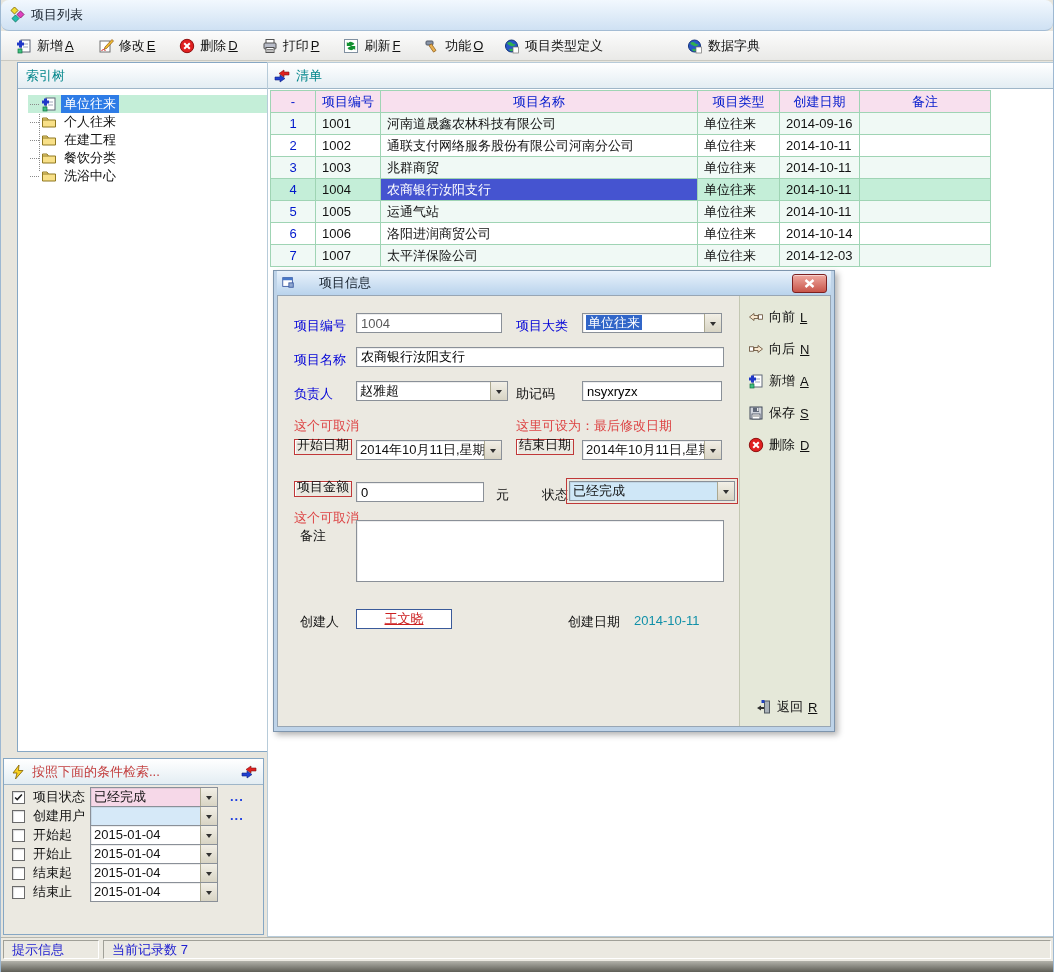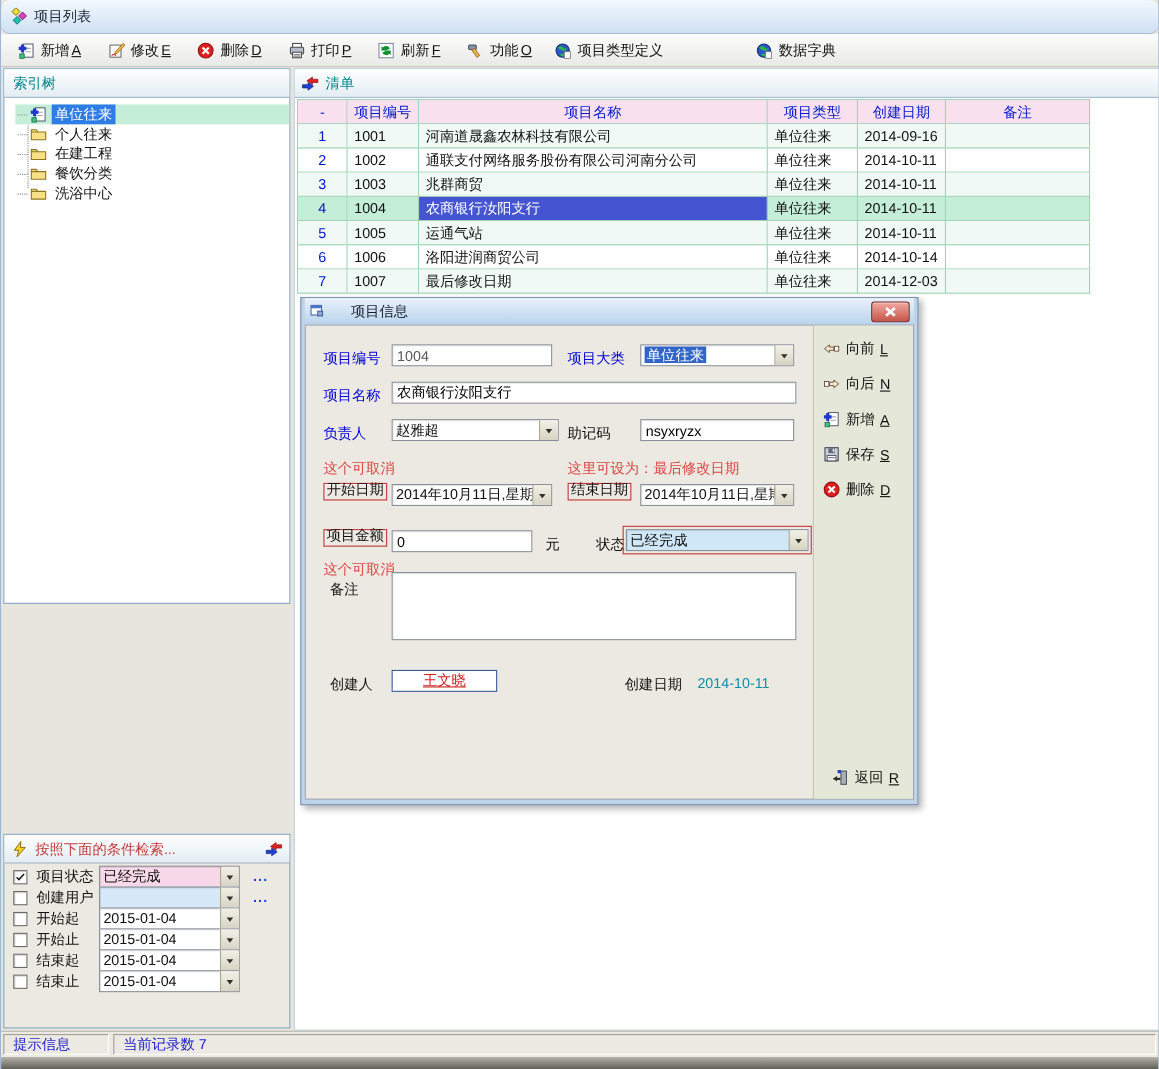--- a/index.html
+++ b/index.html
@@ -18,21 +18,21 @@
   .toolbar{position:absolute;left:0;top:31px;right:0;height:29px;
            background:linear-gradient(#fcfcfc,#e9e9e7);border-bottom:1px solid #c9c9c2;
            display:flex;align-items:center;padding-left:12px;}
   .tb-item{display:flex;align-items:center;gap:5px;margin-right:18px;cursor:default;padding:2px 3px;}
   .tb-item u{margin-left:-3px;}
   .tb-right{position:absolute;left:500px;display:flex;gap:60px;}
   
   .panel-header{height:25px;display:flex;align-items:center;padding:0 6px;
                 background:linear-gradient(#ffffff,#e3edf3);border-bottom:1px solid #9fb6c8;}
   .panel-header .ph-title{color:#00858a;margin-left:6px;}
-  .left-panel{position:absolute;left:2px;top:62px;width:261px;height:487px;background:#fff;
+  .left-panel{position:absolute;left:16px;top:62px;width:261px;height:690px;background:#fff;
               border:1px solid #86a7c4;box-sizing:border-box;}
   .right-panel{position:absolute;left:266px;top:62px;width:788px;height:875px;background:#fff;
                border:1px solid #b7cbd9;box-sizing:border-box;}
   
   .tree{position:relative;padding:6px 0 0 10px;}
   .tree::before{content:'';position:absolute;left:21px;top:12px;height:70px;border-left:1px dotted #8a8a8a;}
   .tree-item{display:flex;align-items:center;height:18px;position:relative;}
   .tree-stub{width:9px;border-top:1px dotted #8a8a8a;margin-right:2px;margin-left:2px;}
   .tree-label{padding:0 3px;margin-left:4px;white-space:nowrap;}
   .tree-item.sel .tree-label{background:#2e7ce6;color:#fff;}
@@ -333,21 +333,21 @@
         <div class="gc c4 alt">2014-10-11</div>
         <div class="gc c5 alt"></div>
         <div class="gc c0">6</div>
         <div class="gc c1">1006</div>
         <div class="gc c2">洛阳进润商贸公司</div>
         <div class="gc c3">单位往来</div>
         <div class="gc c4">2014-10-14</div>
         <div class="gc c5"></div>
         <div class="gc c0 alt">7</div>
         <div class="gc c1 alt">1007</div>
-        <div class="gc c2 alt">最后修改日期</div>
+        <div class="gc c2 alt">太平洋保险公司</div>
         <div class="gc c3 alt">单位往来</div>
         <div class="gc c4 alt">2014-12-03</div>
         <div class="gc c5 alt"></div>
       </div>
   </div>
 
   <div class="dialog">
     <div class="dlg-title">
       <span class="icon16 icon14">
           <svg viewBox="0 0 16 16">

